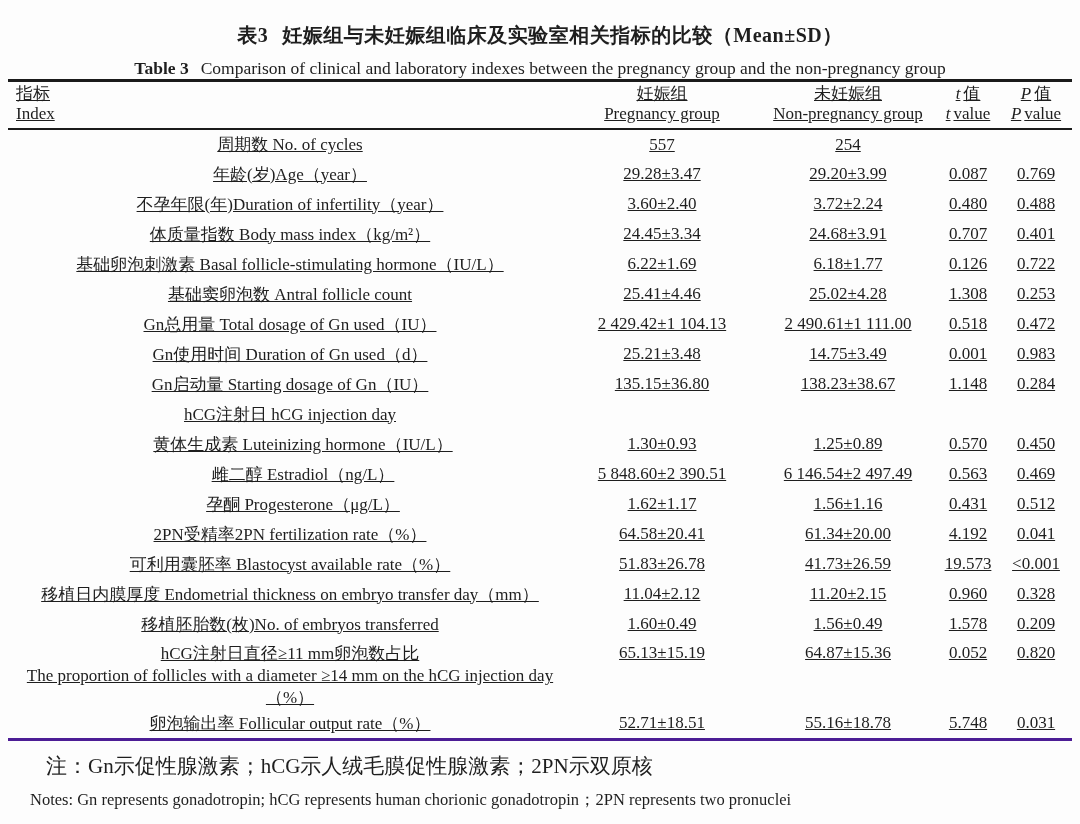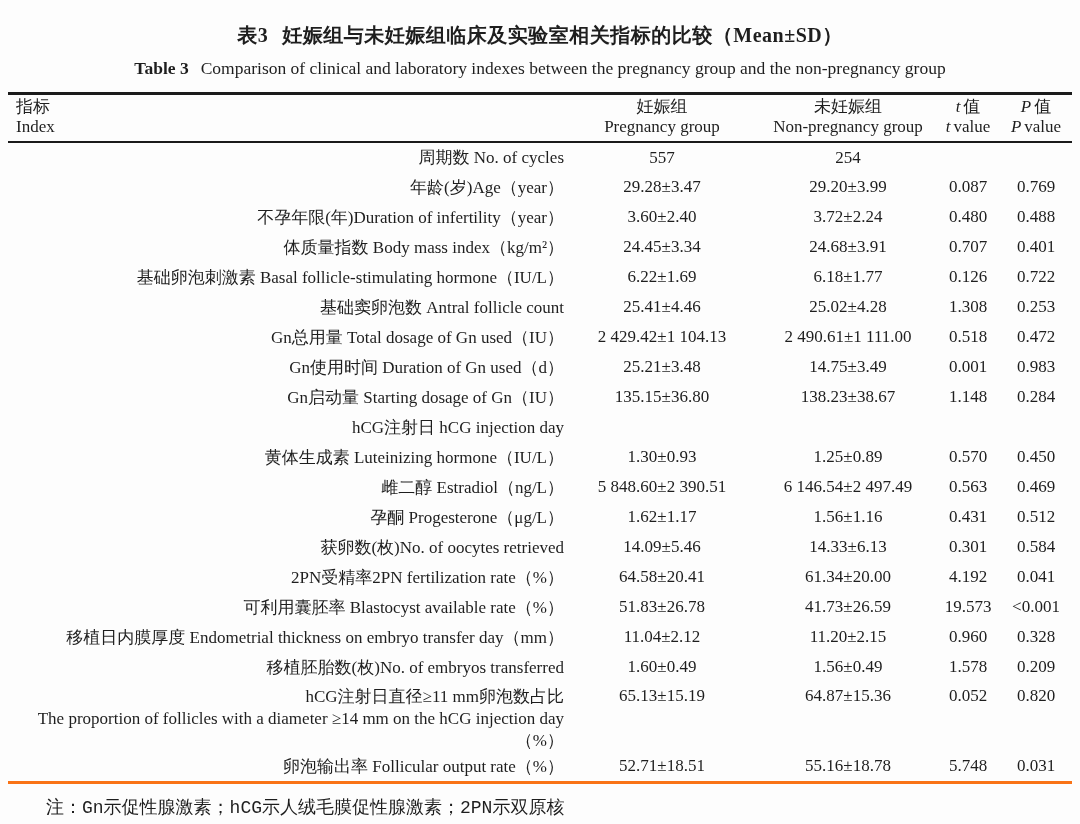--- a/index.html
+++ b/index.html
@@ -25,25 +25,25 @@
   .title-en {
     text-align: center;
     font-size: 17.5px;
     margin-top: 9px;
   }
   .title-en .tlabel { font-weight: 700; margin-right: 12px; text-align: center; }
 
   
   table.cmp {
     width: 1064px;
-    margin-top: 13px;
     border-collapse: collapse;
     table-layout: fixed;
     border-top: 3px solid #1b1b1b;
-    border-bottom: 3px solid #f97316;
+    border-bottom: 3px solid #4c1d95;
+    text-decoration: underline;
   }
   thead th {
     font-weight: 400;
     font-size: 17px;
     line-height: 20px;
     padding: 2px 0 4px 0;
     border-bottom: 2px solid #1b1b1b;
     vertical-align: middle;
     text-align: center;
   }
@@ -51,33 +51,33 @@
   thead i { font-style: italic; margin-right: 3px; }
 
   tbody td {
     font-size: 17px;
     height: 30px;
     padding: 0;
     vertical-align: middle;
     text-align: center;
     white-space: nowrap;
   }
-  tbody td.col-index { text-align: right; padding-left: 8px; }
+  tbody td.col-index { text-align: center; padding-left: 8px; }
   tr.indent td.col-index { padding-left: 34px; }
   tr.two-line td {
     vertical-align: top;
     padding-top: 4px;
     height: 52px;
   }
   tr.two-line td.col-index { line-height: 22px; white-space: normal; }
   .label2 { display: block; }
 
   
   .notes { margin-top: 11px; }
-  .note-zh { padding-left: 38px; font-size: 18px; font-family: Liberation Mono, monospace; }
+  .note-zh { padding-left: 38px; font-size: 21px; }
   .note-en { padding-left: 22px; margin-top: 9px; font-size: 16.5px; }
 </style>
 </head>
 <body>
 
 <div class="page">
 
   <div class="title-zh">
     <span class="tlabel">表3</span><span>妊娠组与未妊娠组临床及实验室相关指标的比较（Mean±SD）</span>
   </div>
@@ -204,27 +204,20 @@
           <td class="col-p">0.469</td>
         </tr>
         <tr class="indent">
           <td class="col-index"><span>孕酮 Progesterone（μg/L）</span></td>
           <td class="col-pregnancy">1.62±1.17</td>
           <td class="col-non_pregnancy">1.56±1.16</td>
           <td class="col-t">0.431</td>
           <td class="col-p">0.512</td>
         </tr>
         <tr>
-          <td class="col-index"><span>获卵数(枚)No. of oocytes retrieved</span></td>
-          <td class="col-pregnancy">14.09±5.46</td>
-          <td class="col-non_pregnancy">14.33±6.13</td>
-          <td class="col-t">0.301</td>
-          <td class="col-p">0.584</td>
-        </tr>
-        <tr>
           <td class="col-index"><span>2PN受精率2PN fertilization rate（%）</span></td>
           <td class="col-pregnancy">64.58±20.41</td>
           <td class="col-non_pregnancy">61.34±20.00</td>
           <td class="col-t">4.192</td>
           <td class="col-p">0.041</td>
         </tr>
         <tr>
           <td class="col-index"><span>可利用囊胚率 Blastocyst available rate（%）</span></td>
           <td class="col-pregnancy">51.83±26.78</td>
           <td class="col-non_pregnancy">41.73±26.59</td>

